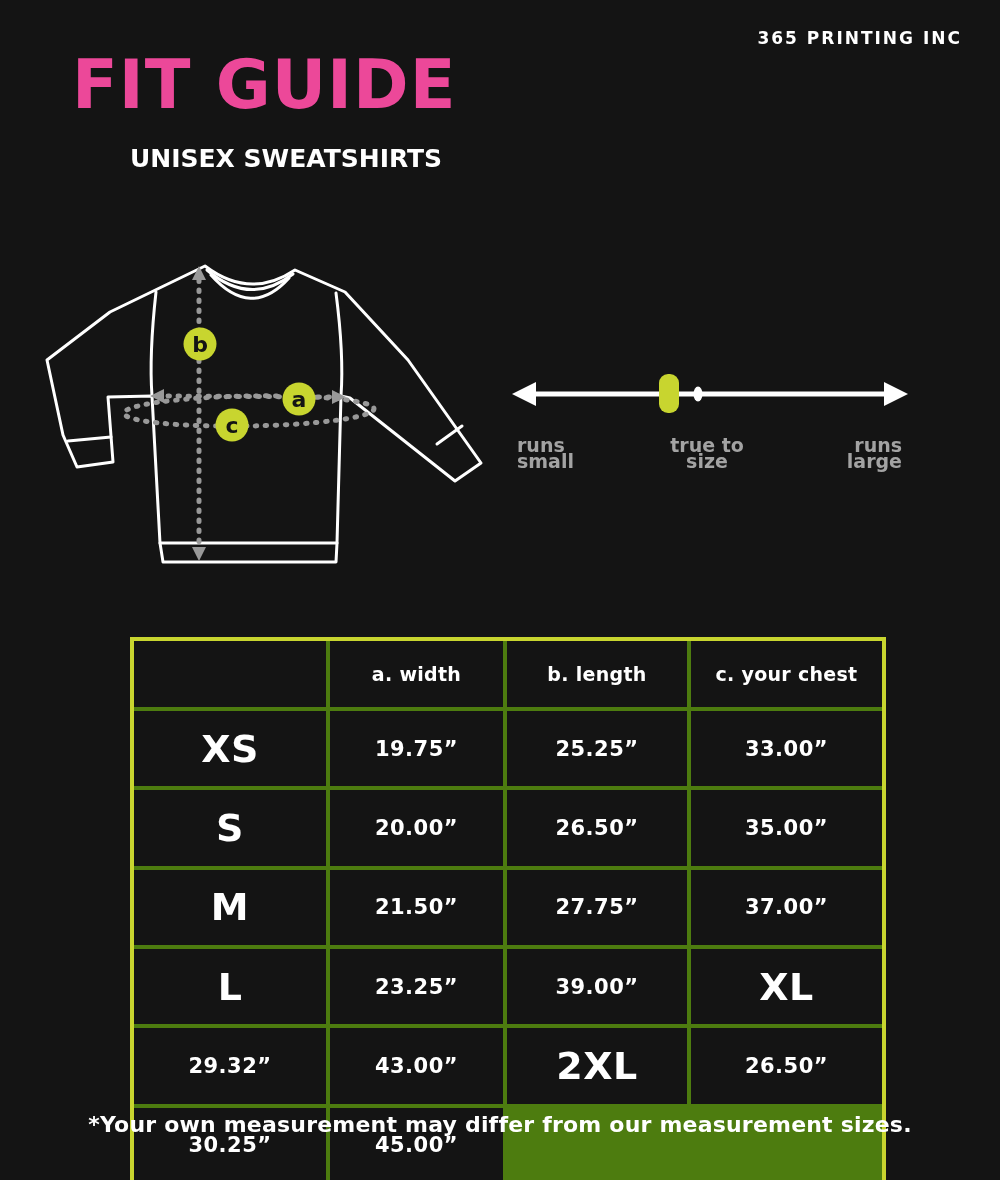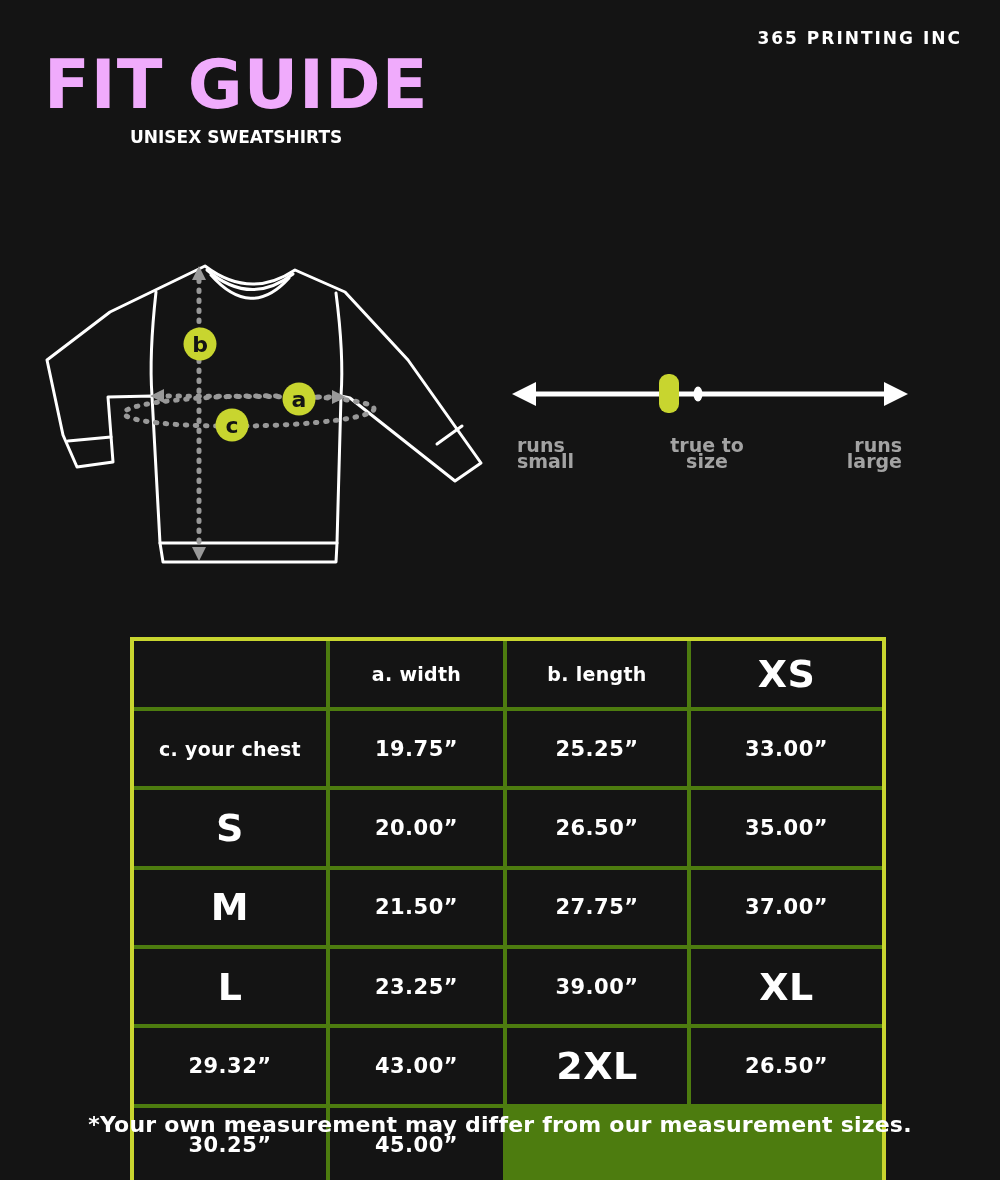--- a/index.html
+++ b/index.html
@@ -3,22 +3,22 @@
 <meta charset="utf-8">
 <style>
   html,body{margin:0;padding:0;background:#141414;}
   #page{
     position:relative;width:1000px;height:1180px;overflow:hidden;
     background:#141414;color:#ffffff;
     font-family:"DejaVu Sans","Liberation Sans",sans-serif;font-weight:bold;
   }
   
   #brand{position:absolute;top:28px;right:38px;font-size:17px;letter-spacing:2px;color:#fff;}
-  #title{position:absolute;left:44px;top:52px;font-size:67px;letter-spacing:1px;color:#f0abfc;line-height:1;}
-  #subtitle{position:absolute;left:130px;top:127px;font-size:17px;letter-spacing:0px;color:#fff;}
+  #title{position:absolute;left:72px;top:52px;font-size:67px;letter-spacing:1px;color:#ec4899;line-height:1;}
+  #subtitle{position:absolute;left:130px;top:144px;font-size:25px;letter-spacing:0px;color:#fff;}
   
   #diagram{position:absolute;left:25px;top:245px;width:460px;height:345px;}
   #scale-svg{position:absolute;left:505px;top:362px;width:410px;height:64px;}
   .scale-label{position:absolute;top:437px;font-size:19px;line-height:16px;color:#a3a3a3;}
   #label-runs-small{left:517px;text-align:left;}
   #label-true-to-size{left:642px;width:130px;text-align:center;}
   #label-runs-large{left:822px;width:80px;text-align:right;}
   
   #size-table{
     position:absolute;left:130px;top:637px;width:756px;height:550px;
@@ -100,23 +100,23 @@
   </div>
   <div id="label-runs-large" class="scale-label">
     <div>runs</div>
     <div>large</div>
   </div>
 
   <div id="size-table">
     <div class="cell head-cell"></div>
     <div class="cell head-cell">a. width</div>
     <div class="cell head-cell">b. length</div>
+    <div class="cell head-cell">c. your chest</div>
+
     <div class="cell size-cell">XS</div>
-
-    <div class="cell head-cell">c. your chest</div>
     <div class="cell val-cell">19.75”</div>
     <div class="cell val-cell">25.25”</div>
     <div class="cell val-cell">33.00”</div>
 
     <div class="cell size-cell">S</div>
     <div class="cell val-cell">20.00”</div>
     <div class="cell val-cell">26.50”</div>
     <div class="cell val-cell">35.00”</div>
 
     <div class="cell size-cell">M</div>

